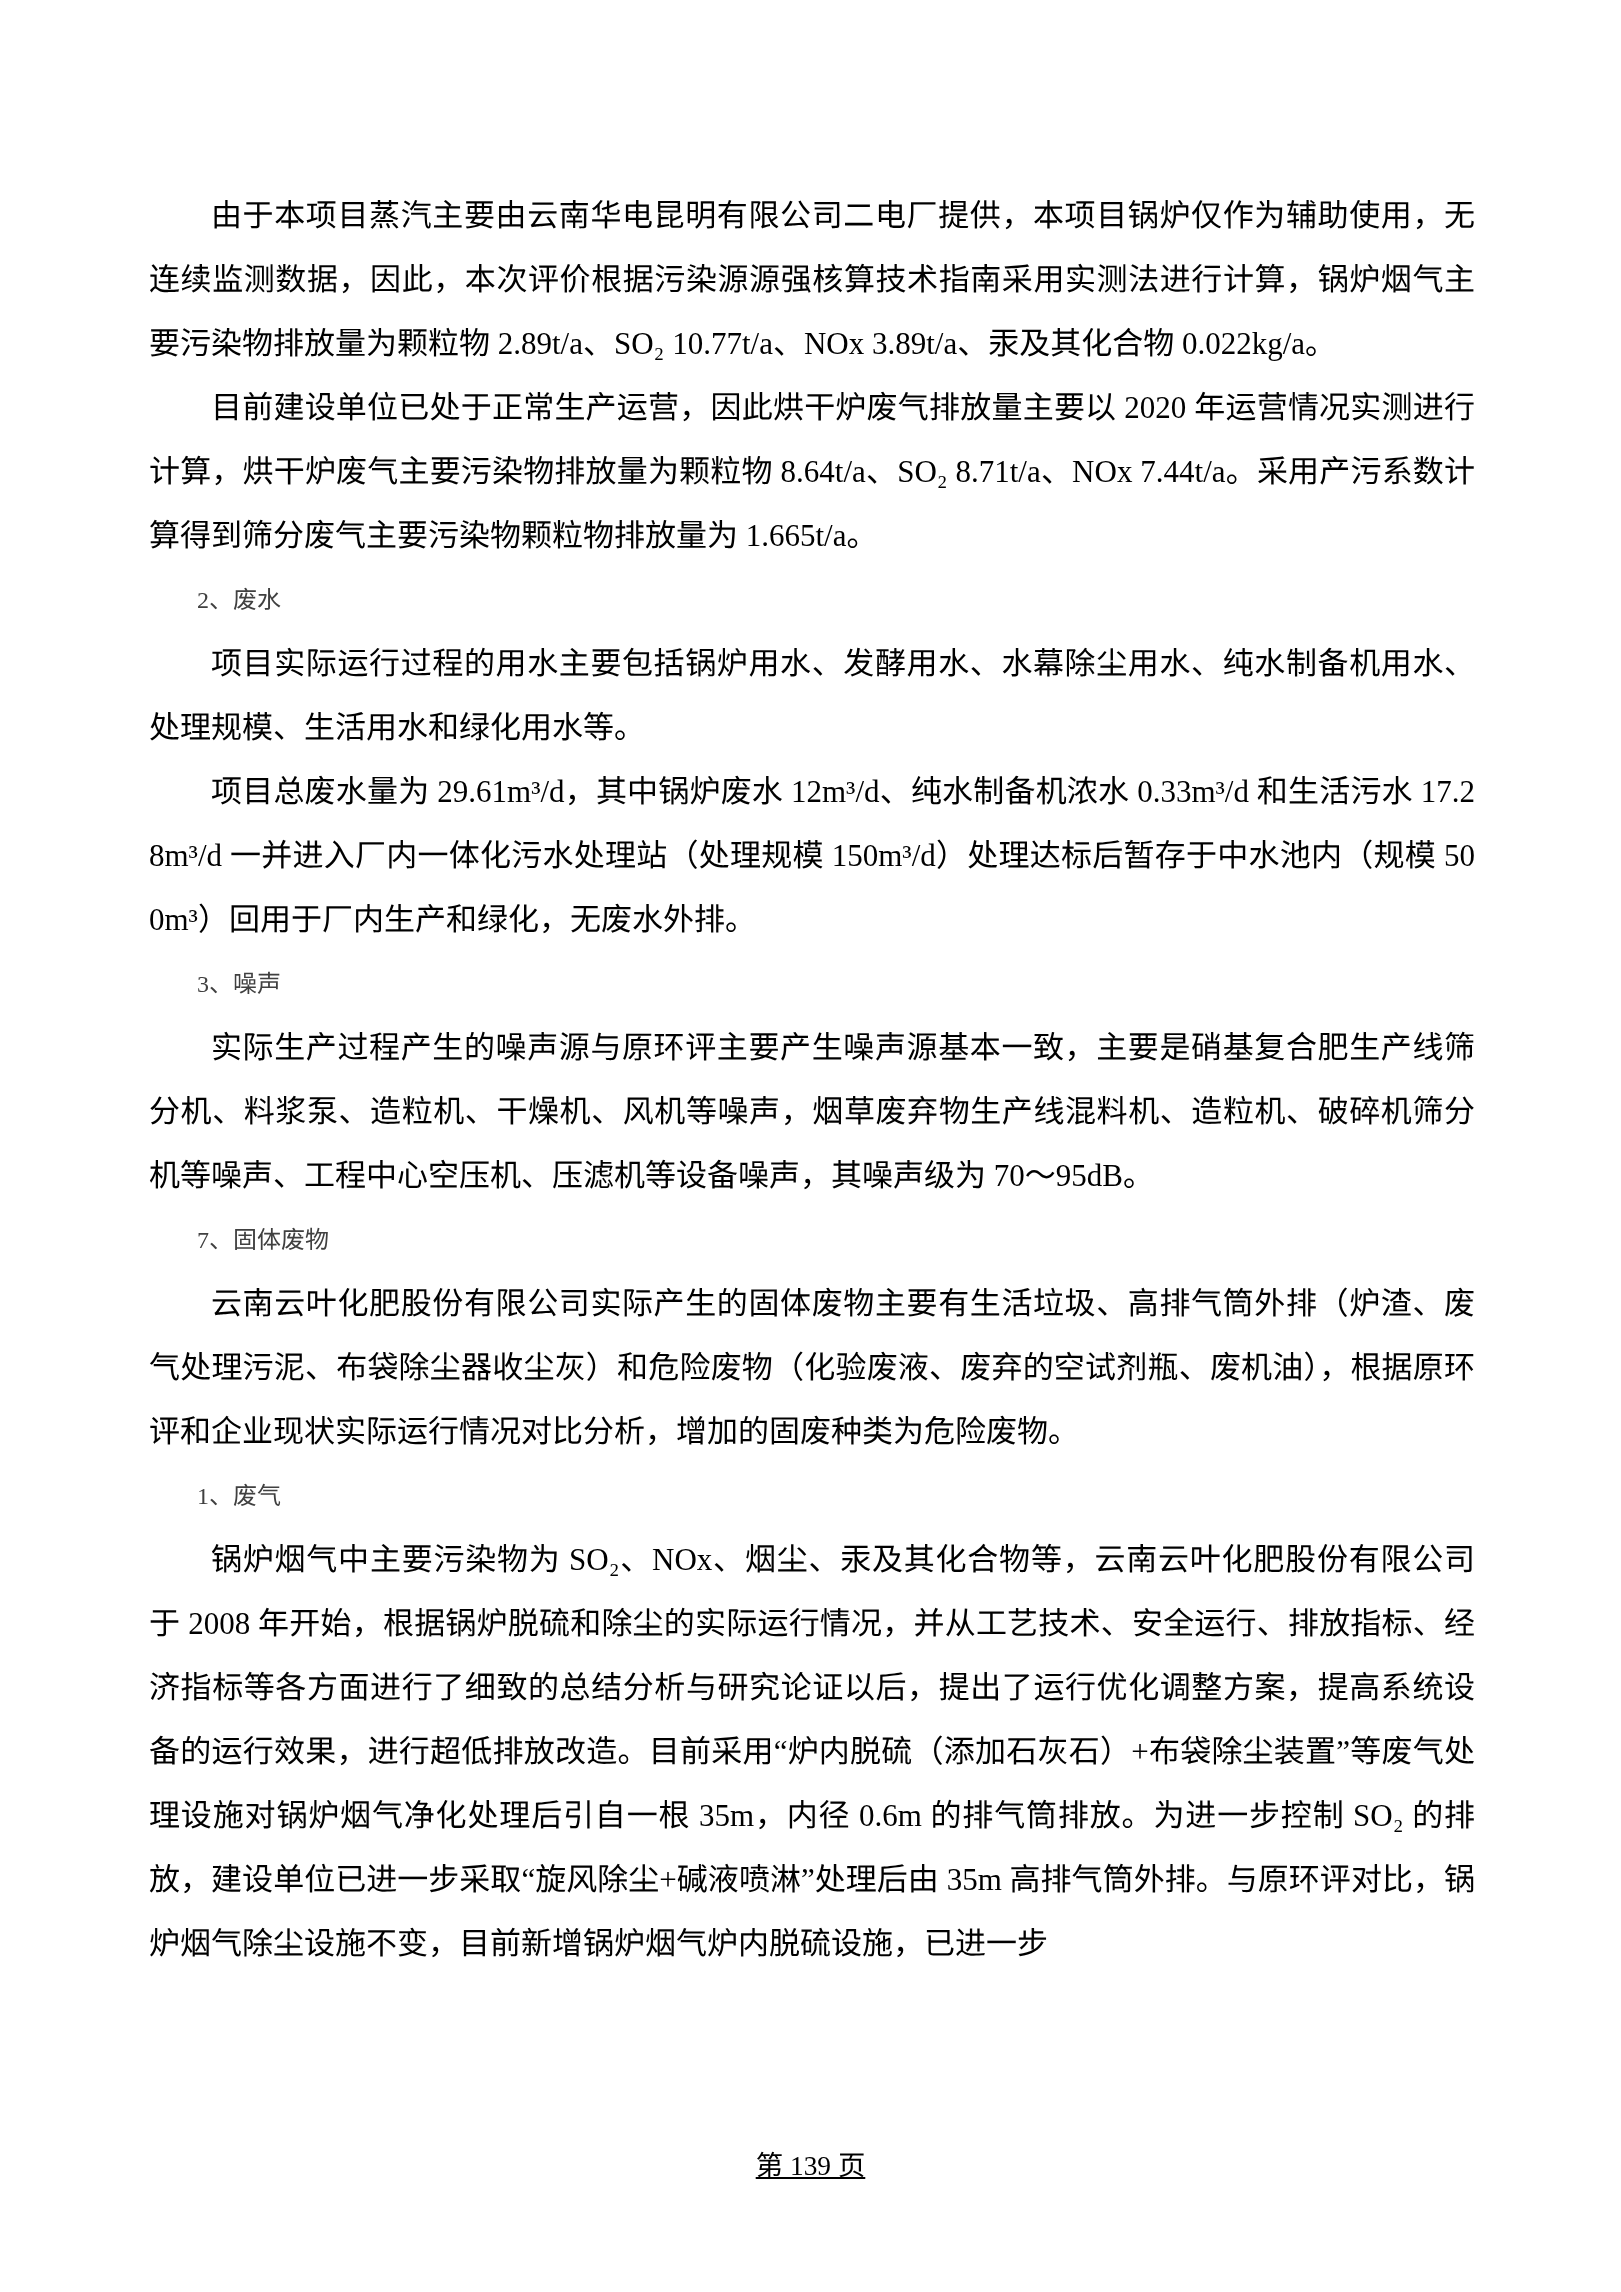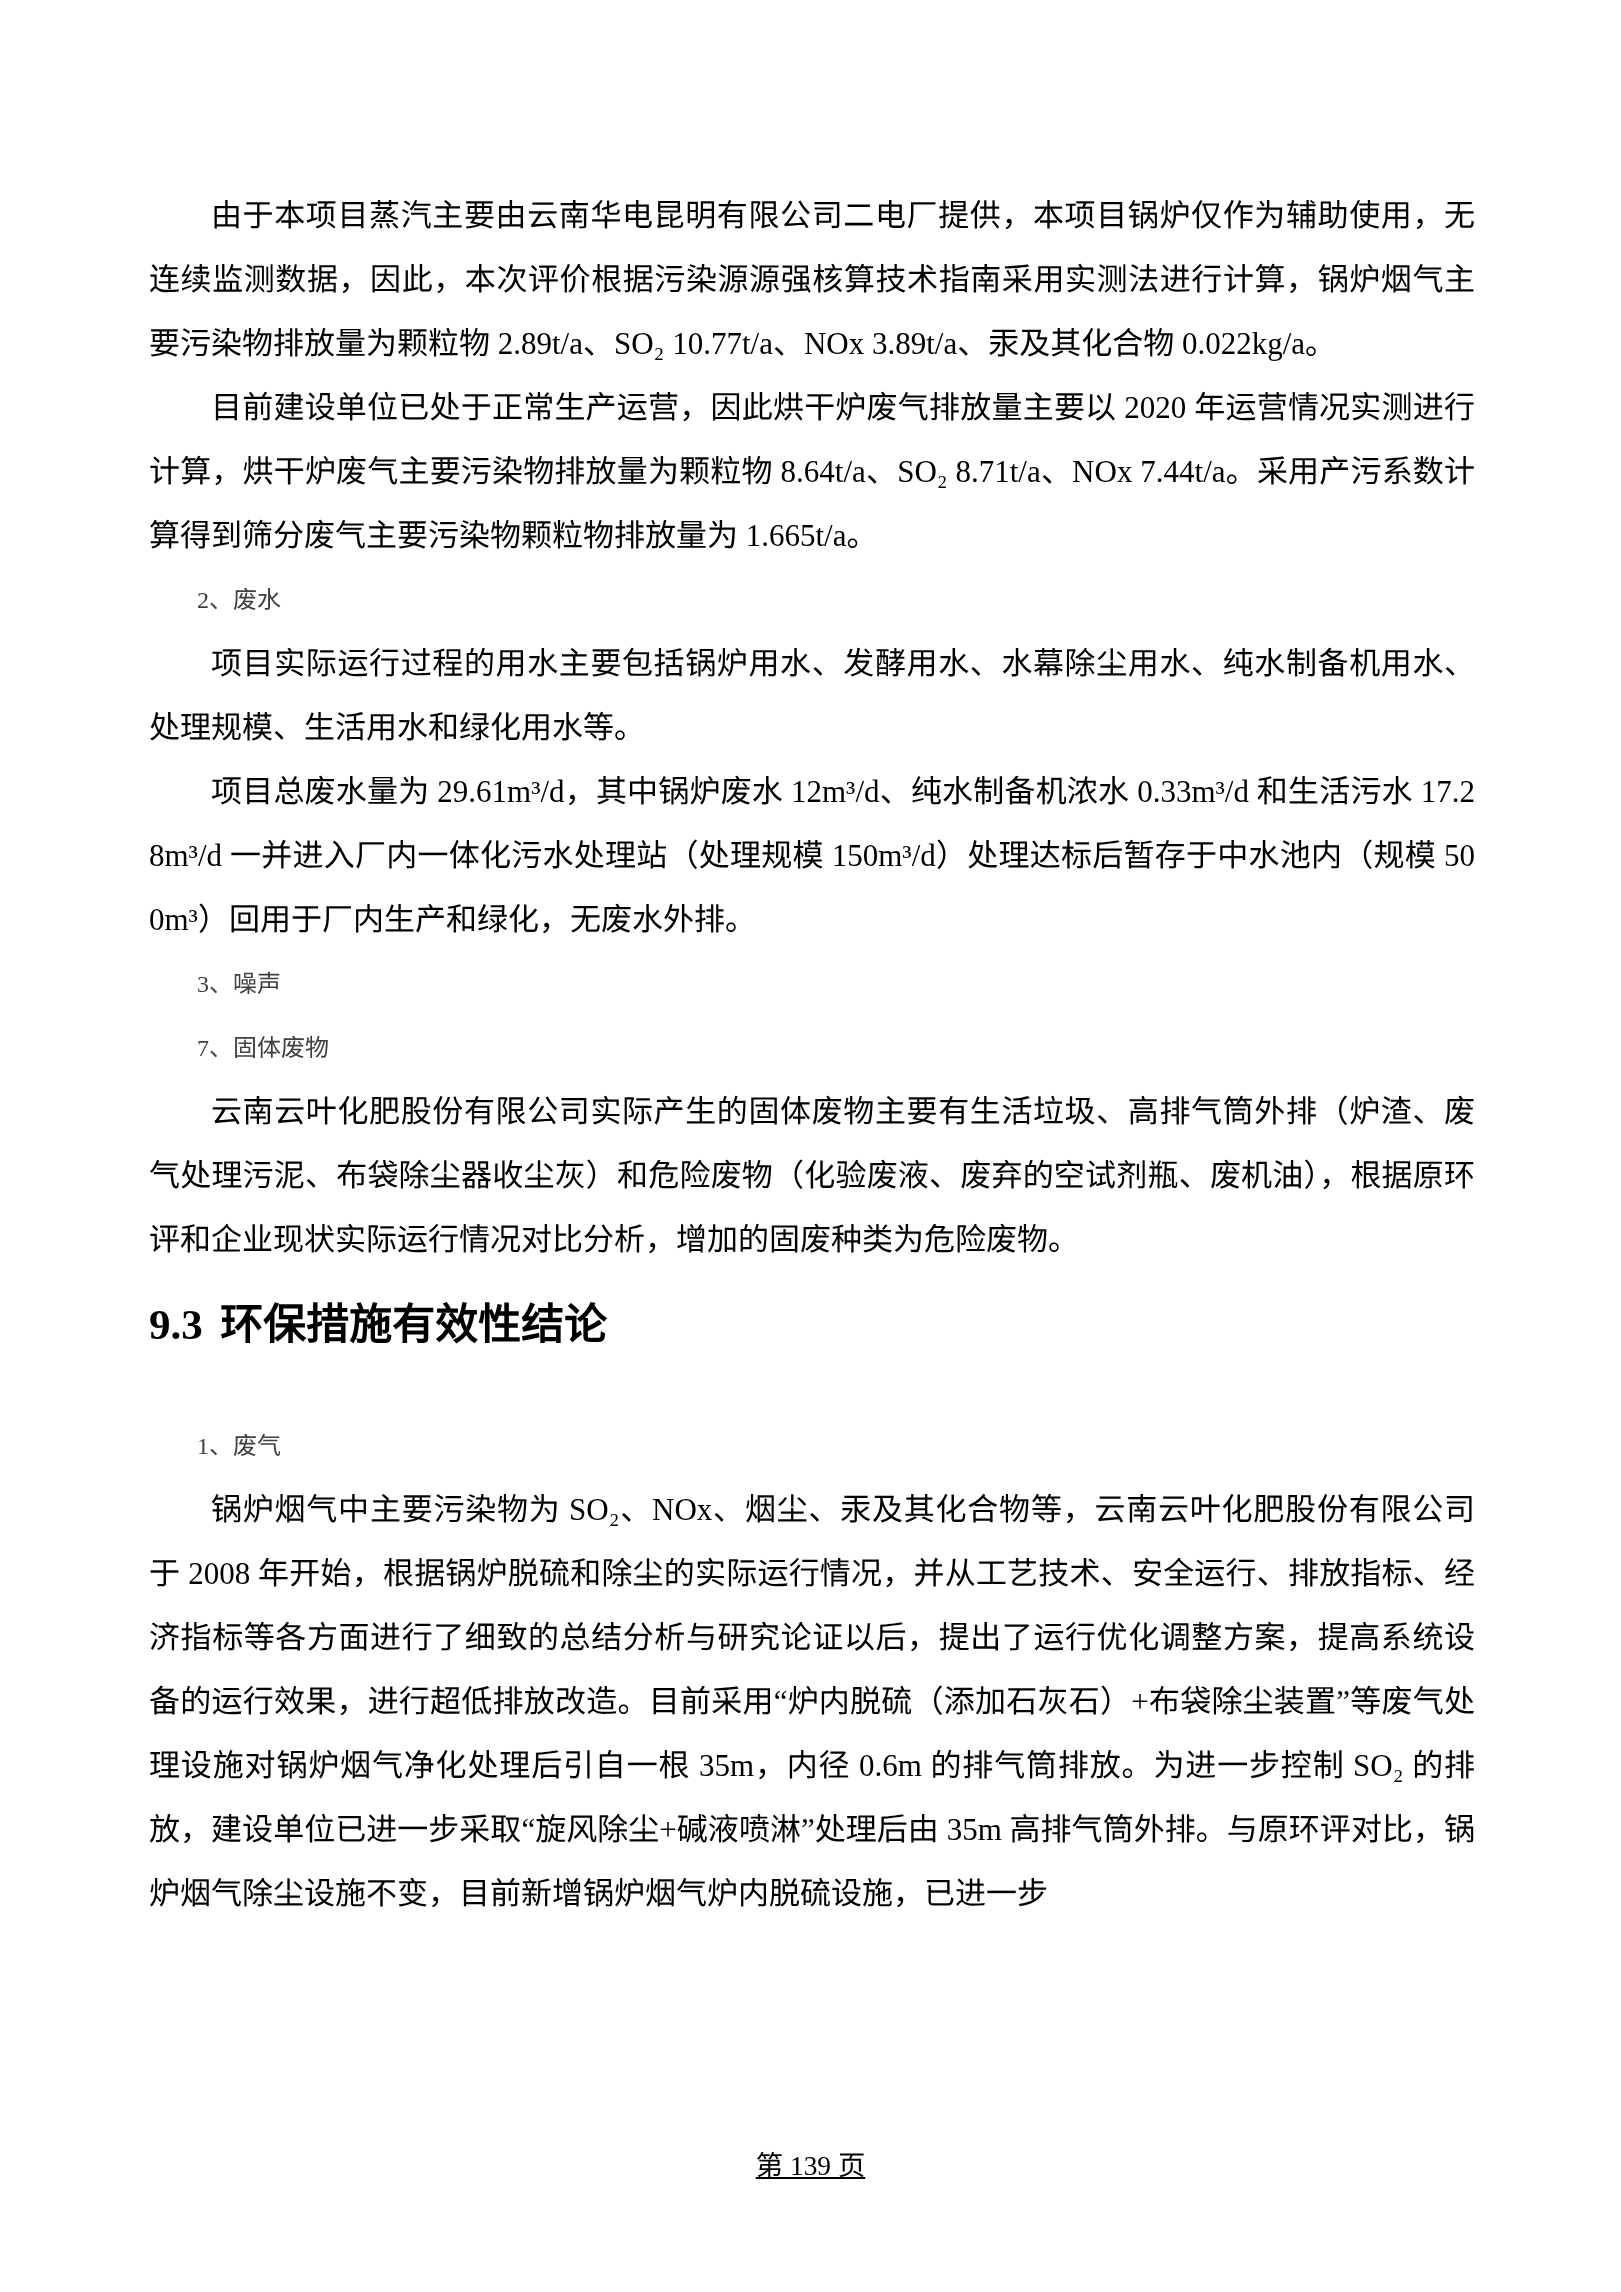--- a/index.html
+++ b/index.html
@@ -73,28 +73,26 @@
     <p class="para">目前建设单位已处于正常生产运营，因此烘干炉废气排放量主要以 2020 年运营情况实测进行计算，烘干炉废气主要污染物排放量为颗粒物 8.64t/a、SO₂ 8.71t/a、NOx 7.44t/a。采用产污系数计算得到筛分废气主要污染物颗粒物排放量为 1.665t/a。</p>
 
     <p class="item">2、废水</p>
 
     <p class="para">项目实际运行过程的用水主要包括锅炉用水、发酵用水、水幕除尘用水、纯水制备机用水、处理规模、生活用水和绿化用水等。</p>
 
     <p class="para">项目总废水量为 29.61m³/d，其中锅炉废水 12m³/d、纯水制备机浓水 0.33m³/d 和生活污水 17.28m³/d 一并进入厂内一体化污水处理站（处理规模 150m³/d）处理达标后暂存于中水池内（规模 500m³）回用于厂内生产和绿化，无废水外排。</p>
 
     <p class="item">3、噪声</p>
 
+    <p class="para">实际生产过程产生的噪声源与原环评主要产生噪声源基本一致，主要是硝基复合肥生产线筛分机、料浆泵、造粒机、干燥机、风机等噪声，烟草废弃物生产线混料机、造粒机、破碎机筛分机等噪声、工程中心空压机、压滤机等设备噪声，其噪声级为 70～95dB。</p>
 
     <p class="item">7、固体废物</p>
 
     <p class="para">云南云叶化肥股份有限公司实际产生的固体废物主要有生活垃圾、高排气筒外排（炉渣、废气处理污泥、布袋除尘器收尘灰）和危险废物（化验废液、废弃的空试剂瓶、废机油），根据原环评和企业现状实际运行情况对比分析，增加的固废种类为危险废物。</p>
 
-    <h2 class="section-heading">
-      <span class="heading-num">9.3</span><span class="heading-title">环保措施有效性结论</span>
-    </h2>
 
     <p class="item">1、废气</p>
 
     <p class="para">锅炉烟气中主要污染物为 SO₂、NOx、烟尘、汞及其化合物等，云南云叶化肥股份有限公司于 2008 年开始，根据锅炉脱硫和除尘的实际运行情况，并从工艺技术、安全运行、排放指标、经济指标等各方面进行了细致的总结分析与研究论证以后，提出了运行优化调整方案，提高系统设备的运行效果，进行超低排放改造。目前采用“炉内脱硫（添加石灰石）+布袋除尘装置”等废气处理设施对锅炉烟气净化处理后引自一根 35m，内径 0.6m 的排气筒排放。为进一步控制 SO₂ 的排放，建设单位已进一步采取“旋风除尘+碱液喷淋”处理后由 35m 高排气筒外排。与原环评对比，锅炉烟气除尘设施不变，目前新增锅炉烟气炉内脱硫设施，已进一步</p>
 
   </div>
 
   <div class="footer">第 139 页</div>
 </div>
 

